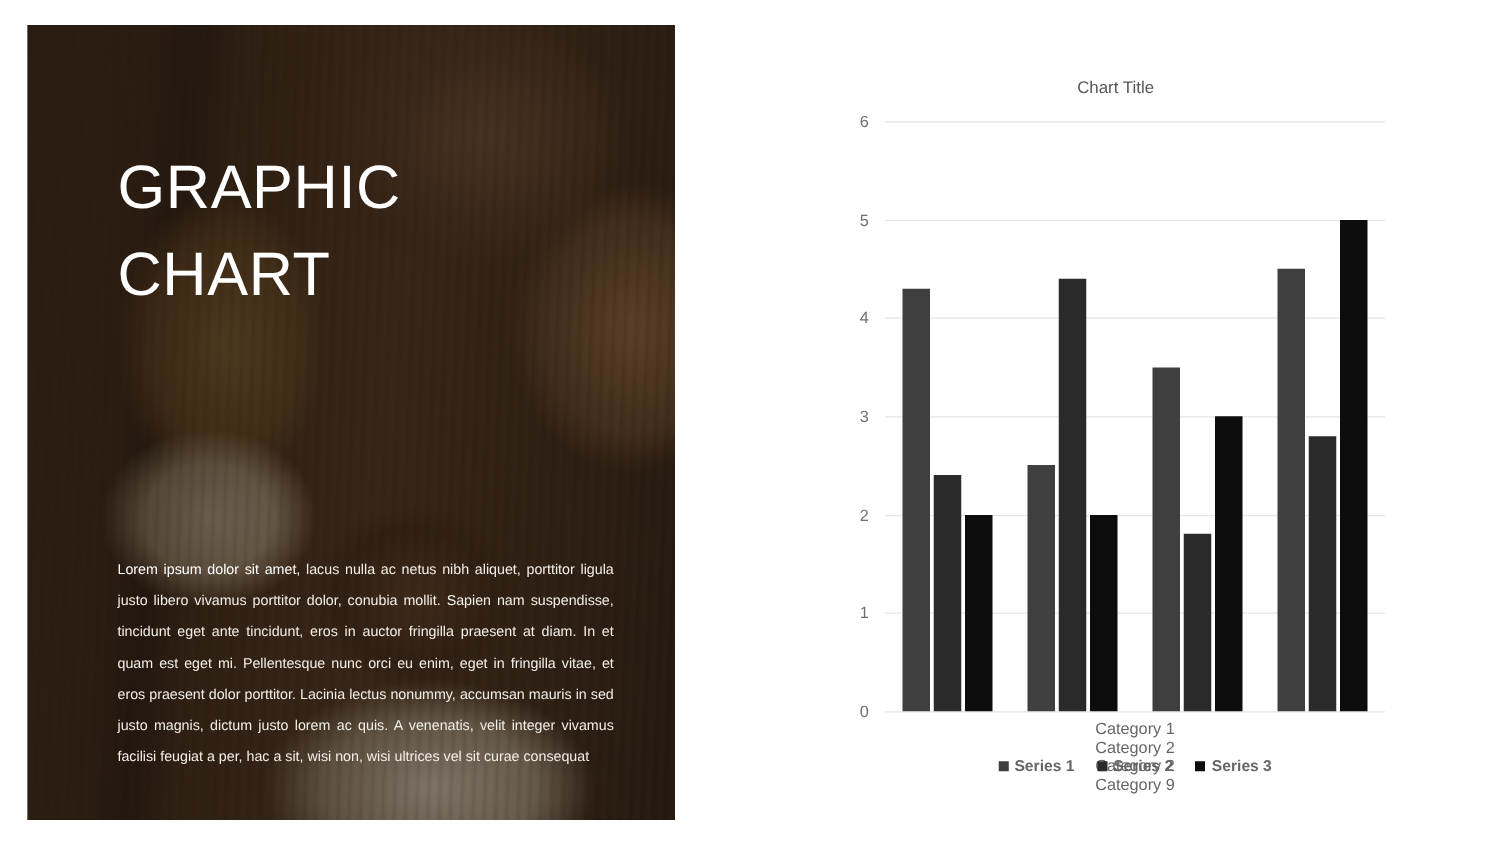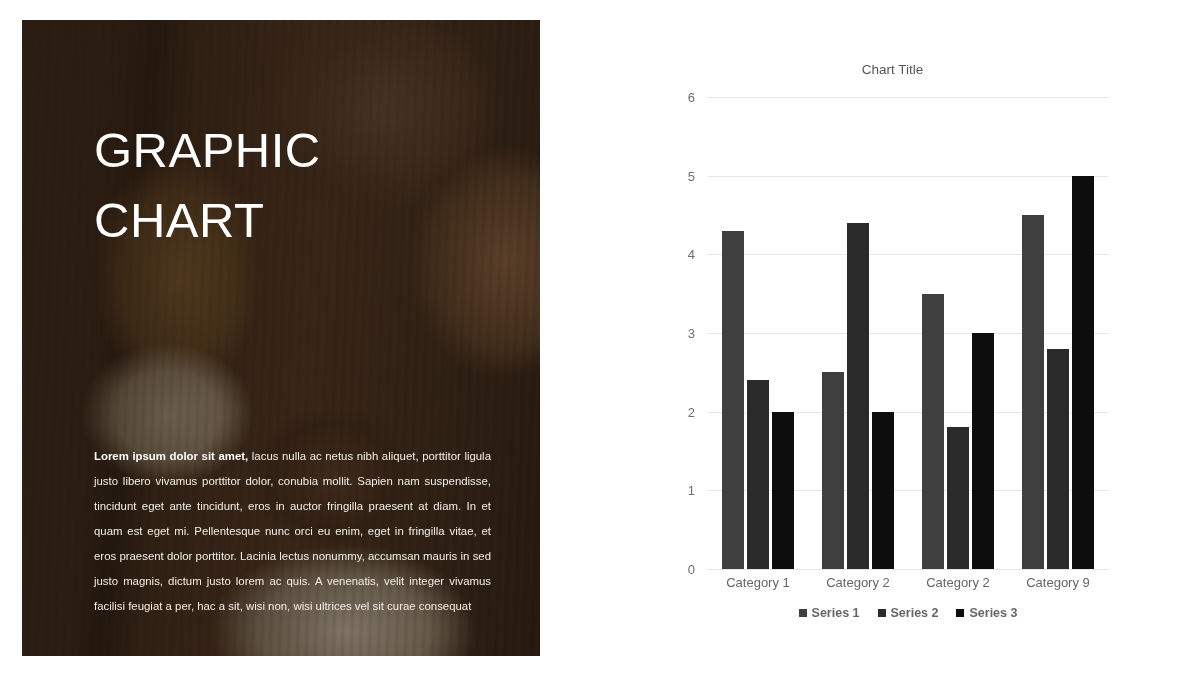--- a/index.html
+++ b/index.html
@@ -98,21 +98,21 @@
   #body-copy {
     position: absolute;
     top: 413px;
     left: 0;
     width: 397px;
     color: #f2eee8;
     font-size: 11.4px;
     line-height: 25px;
     text-align: justify;
   }
-  #body-copy .lead { font-weight: bold; color: #ffffff; margin-top: 18px; }
+  #body-copy .lead { font-weight: normal; color: #ffffff; margin-top: 18px; }
 
   
   #chart-panel {
     position: absolute;
     left: 600px;
     top: 0;
     width: 600px;
     height: 680px;
   }
   #chart-title {
@@ -165,20 +165,21 @@
   }
   .bar {
     width: 22px;
   }
   .xlabels {
     position: absolute;
     left: 108px;
     top: 575px;
     width: 400px;
     display: flex;
+    flex-direction: column;
   }
   .xlabel {
     flex: 1 1 0;
     text-align: center;
     font-size: 13px;
     color: #666666;
   }
   #legend {
     position: absolute;
     left: 108px;

